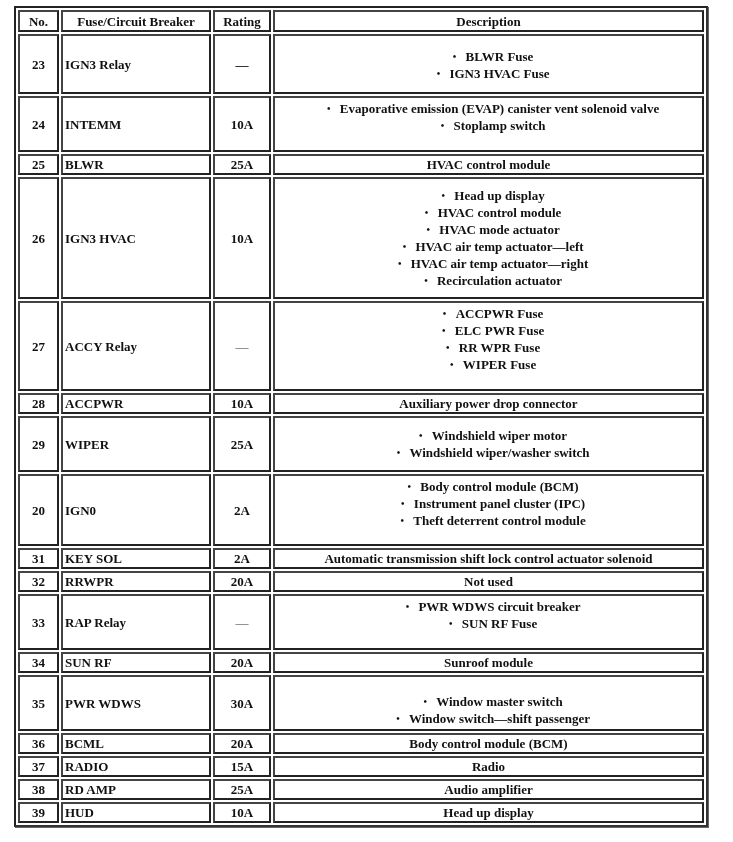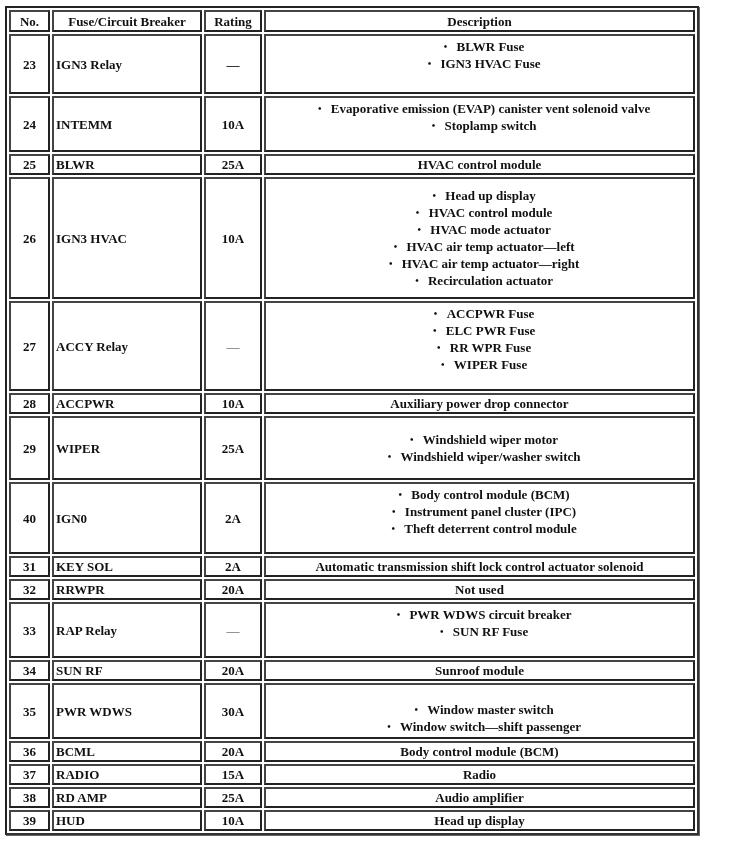--- a/index.html
+++ b/index.html
@@ -1,18 +1,18 @@
 <!DOCTYPE html>
 <html><head>
 <meta charset="utf-8">
 <style>
   html, body { margin:0; padding:0; background:#ffffff; }
   body { width:733px; height:842px; position:relative; font-family:"Liberation Serif", serif; color:#111; }
   .outer {
-    position:absolute; left:5px; top:6px; width:690px;
+    position:absolute; left:14px; top:6px; width:690px;
     border:2px solid #222; border-right-color:#333; border-bottom-color:#333;
     box-shadow: 1px 1px 0 #666;
     background:#fff;
   }
   table.fuse {
     border-collapse:separate; border-spacing:2px; width:100%;
     font-weight:bold; font-size:13px; line-height:17px;
   }
   table.fuse th, table.fuse td {
     border:2px solid #222; border-top-color:#444; border-left-color:#444;
@@ -39,21 +39,21 @@
         <th class="c-name" style="text-align:center">Fuse/Circuit Breaker</th>
         <th class="c-rating">Rating</th>
         <th class="c-desc">Description</th>
       </tr>
     </thead>
     <tbody id="fuse-body">
         <tr style="height: 60px;">
     <td class="c-no">23</td>
     <td class="c-name">IGN3 Relay</td>
     <td class="c-rating">—</td>
-    <td class="c-desc" style="vertical-align: top; padding-top: 2px;">
+    <td class="c-desc" style="vertical-align: top; padding-top: 12px;">
             <ul class="desc-list">
               <li><span class="bullet">•</span><span>BLWR Fuse</span></li>
               <li><span class="bullet">•</span><span>IGN3 HVAC Fuse</span></li>
             </ul>
           </td>
   </tr>
         <tr style="height: 56px;">
     <td class="c-no">24</td>
     <td class="c-name">INTEMM</td>
     <td class="c-rating">10A</td>
@@ -97,33 +97,33 @@
               <li><span class="bullet">•</span><span>WIPER Fuse</span></li>
             </ul>
           </td>
   </tr>
         <tr style="height: 20px;">
     <td class="c-no">28</td>
     <td class="c-name">ACCPWR</td>
     <td class="c-rating">10A</td>
     <td class="c-desc">Auxiliary power drop connector</td>
   </tr>
-        <tr style="height: 64px;">
+        <tr style="height: 56px;">
     <td class="c-no">29</td>
     <td class="c-name">WIPER</td>
     <td class="c-rating">25A</td>
     <td class="c-desc">
             <ul class="desc-list">
               <li><span class="bullet">•</span><span>Windshield wiper motor</span></li>
               <li><span class="bullet">•</span><span>Windshield wiper/washer switch</span></li>
             </ul>
           </td>
   </tr>
         <tr style="height: 72px;">
-    <td class="c-no">40</td>
+    <td class="c-no">20</td>
     <td class="c-name">IGN0</td>
     <td class="c-rating">2A</td>
     <td class="c-desc" style="vertical-align: top; padding-top: 2px;">
             <ul class="desc-list">
               <li><span class="bullet">•</span><span>Body control module (BCM)</span></li>
               <li><span class="bullet">•</span><span>Instrument panel cluster (IPC)</span></li>
               <li><span class="bullet">•</span><span>Theft deterrent control module</span></li>
             </ul>
           </td>
   </tr>

